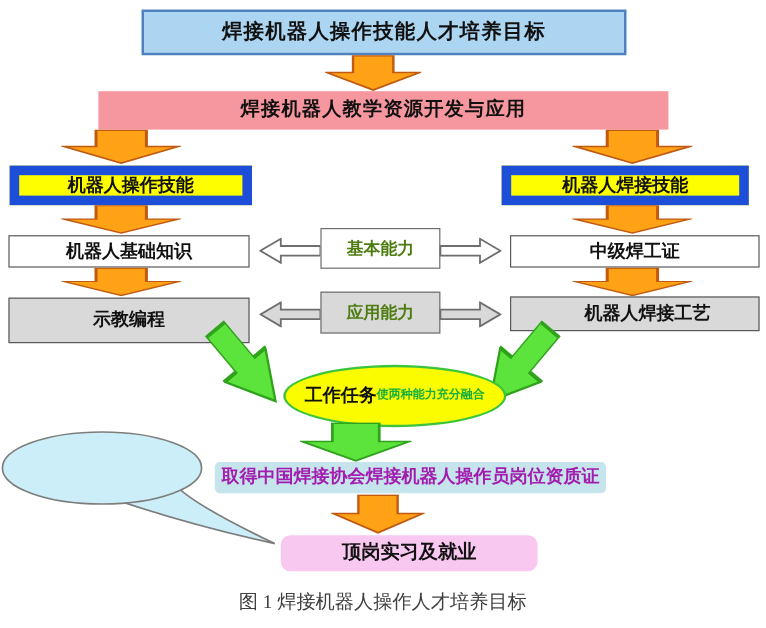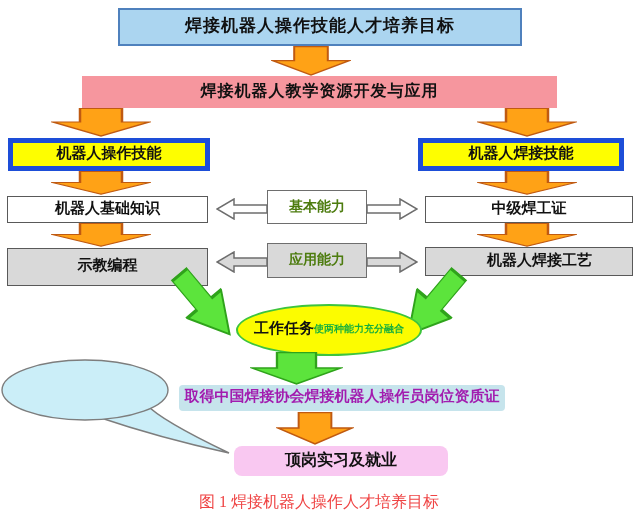--- a/index.html
+++ b/index.html
@@ -2,25 +2,25 @@
 <html><head>
 <meta charset="utf-8">
 <style>
   html,body{margin:0;padding:0;background:#fff;}
   .stage{
     position:relative;width:638px;height:523px;background:#fff;overflow:hidden;
     font-family:"Liberation Sans","DejaVu Sans",sans-serif;
   }
   .box{
     position:absolute;box-sizing:border-box;display:flex;align-items:center;justify-content:center;
-    text-align:center;font-weight:bold;color:#111;line-height:1.15;font-family:Liberation Mono, monospace;
+    text-align:center;font-weight:bold;color:#111;line-height:1.15;
   }
   .blue-top{left:118px;top:8px;width:404px;height:38px;background:#abd5f0;border:2px solid #4f81bd;font-size:17px;letter-spacing:1px;}
   .pink-band{left:82px;top:76px;width:475px;height:32px;background:#f6969e;font-size:16px;letter-spacing:1px;}
-  .yellow{background:#fefe00;border:5px solid #1d4ed8;font-size:15px;}
+  .yellow{background:#fefe00;border:8px solid #1d4ed8;font-size:15px;}
   .yellow.l{left:8px;top:138px;width:202px;height:33px;}
   .yellow.r{left:418px;top:138px;width:206px;height:33px;}
   .white{background:#ffffff;border:1.5px solid #595959;font-size:15px;}
   .white.l{left:7px;top:196px;width:201px;height:27px;}
   .white.r{left:425px;top:196px;width:208px;height:27px;}
   .gray{background:#d9d9d9;border:1.5px solid #595959;font-size:15px;}
   .gray.l{left:7px;top:248px;width:201px;height:38px;}
   .gray.r{left:425px;top:247px;width:208px;height:29px;padding-left:21px;}
   .ability{font-size:14px;color:#4d7c0f;}
   .ability.basic{left:267px;top:190px;width:100px;height:34px;background:#fff;border:1.5px solid #6e6e6e;}
@@ -33,21 +33,21 @@
   .ellipse .t2{font-size:10px;color:#17af3c;}
   .cert{left:179px;top:385px;width:326px;height:26px;background:#c6e4ec;border-radius:4px;color:#a21caf;font-size:15px;}
   .pinkbox{left:234px;top:446px;width:214px;height:30px;background:#f9c8f1;border-radius:8px;font-size:16px;}
   .arr{position:absolute;}
   .arr svg{display:block;width:100%;height:100%;}
   .rot-l{transform:rotate(-40deg);}
   .rot-r{transform:rotate(40deg);}
   .bubble-wrap{position:absolute;left:0;top:356px;width:240px;height:110px;}
   .caption{
     position:absolute;left:0;top:492px;width:638px;text-align:center;
-    font-family:"Liberation Serif","DejaVu Serif",serif;font-size:16px;color:#ef4444;
+    font-family:"Liberation Serif","DejaVu Serif",serif;font-size:16px;color:#404040;
   }
 </style>
 </head>
 <body>
 
 <div class="stage">
 
   <div class="box blue-top">焊接机器人操作技能人才培养目标</div>
 
   <div class="arr" style="left:271px;top:46px;width:80px;height:30px;">

